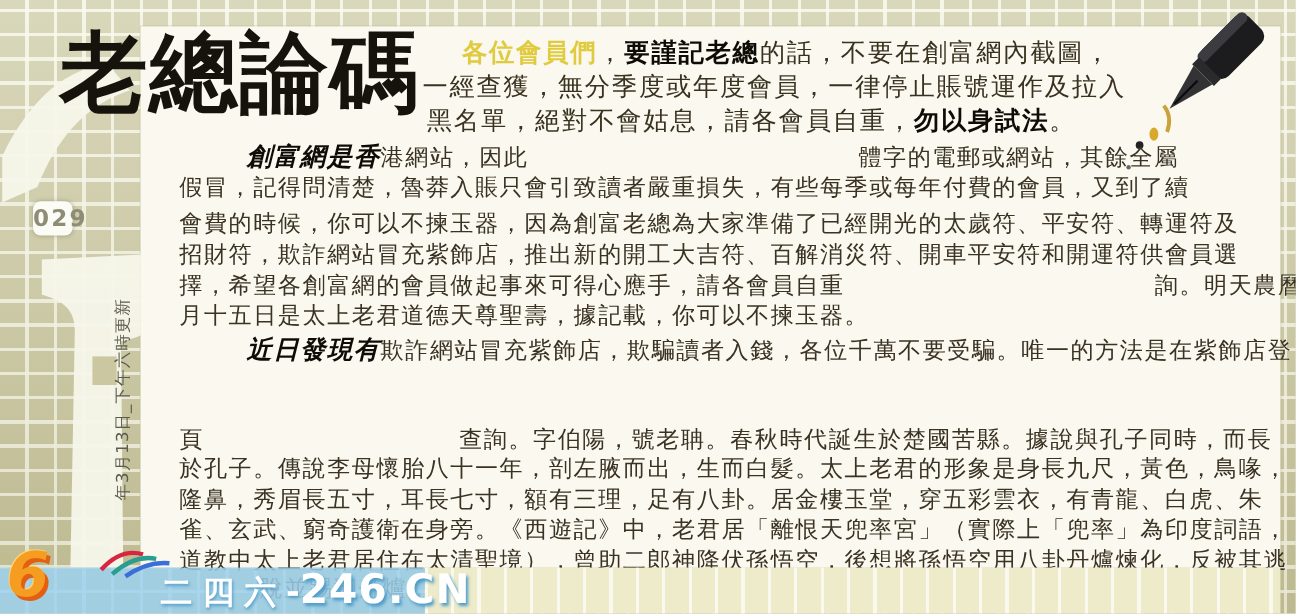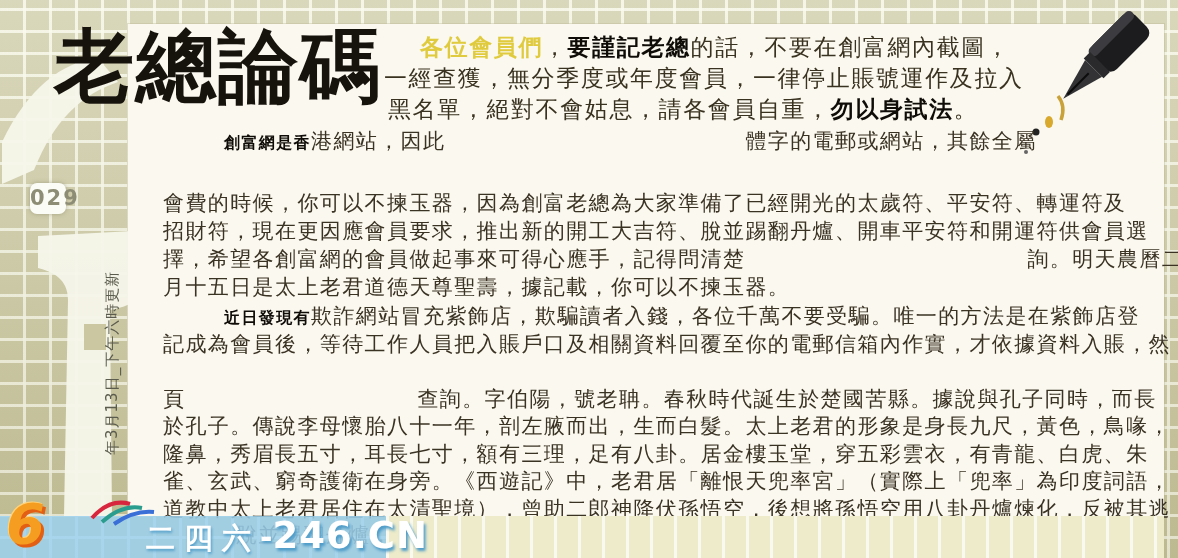--- a/index.html
+++ b/index.html
@@ -16,21 +16,21 @@
     box-shadow:0 0 0 1px rgba(180,178,140,.35);}
   #bottom-stripes{left:386px;top:516px;width:778px;height:42px;background:#edebc9;
     background-image:repeating-linear-gradient(90deg, rgba(255,255,255,.7) 0 3px, rgba(0,0,0,0) 3px 24px);}
   #page-title{left:54px;top:22px;font-family:"DejaVu Serif",serif;font-weight:800;
     font-size:80px;line-height:1.1;color:#16120c;letter-spacing:2px;white-space:nowrap;}
   .noticeline{white-space:nowrap;font-size:23px;letter-spacing:1.6px;color:#3a3220;
     font-family:"DejaVu Serif",serif;}
   .bodyline{white-space:nowrap;font-size:21px;letter-spacing:1.4px;color:#3a3223;
     font-family:"DejaVu Serif",serif;}
   .b{font-weight:900;color:#0f0c07;}
-  .lead{font-size:16px;}
+  .lead{font-size:23px;font-style:italic;}
   .yellow{color:#e0cb3e;font-weight:700;}
   .gap{display:inline-block;height:1px;}
   #issue-badge{left:30px;top:183px;width:36px;height:31px;background:#fcfcf6;border-radius:7px;
     text-align:left;line-height:31px;font-size:21px;font-weight:700;color:#8d8d75;letter-spacing:2px;
     box-shadow:0 0 4px rgba(120,120,90,.5);}
   #update-note{left:112px;top:455px;width:0;height:0;}
   #update-note span{display:block;white-space:nowrap;transform:translate(-50%,-50%) rotate(-90deg);
     font-size:15px;color:#5c5c4e;letter-spacing:1px;font-family:"DejaVu Sans",sans-serif;}
   #wm-band{left:0;top:516px;width:386px;height:42px;background:rgba(156,210,241,.84);}
   #wm-six{left:6px;top:496px;font-size:56px;font-weight:900;font-style:italic;color:#f59d20;
@@ -80,31 +80,31 @@
     <span class="yellow">各位會員們</span><span>，</span><span class="b">要謹記老總</span><span>的話，不要在創富網內截圖，</span>
   </div>
   <div class="abs noticeline" style="left:384px;top:63px">一經查獲，無分季度或年度會員，一律停止賬號運作及拉入</div>
   <div class="abs noticeline" style="left:388px;top:94px">
     <span>黑名單，絕對不會姑息，請各會員自重，</span><span class="b">勿以身試法</span><span>。</span>
   </div>
 
   <div class="abs bodyline" style="left:224px;top:127px">
     <span class="b lead">創富網是香</span><span>港網站，因此</span><span class="gap" style="width:300px"></span><span>體字的電郵或網站，其餘全屬</span>
   </div>
+  <div class="abs bodyline" style="left:163px;top:156px">假冒，記得問清楚，魯莽入賬只會引致讀者嚴重損失，有些每季或每年付費的會員，又到了續</div>
   <div class="abs bodyline" style="left:163px;top:189px">會費的時候，你可以不揀玉器，因為創富老總為大家準備了已經開光的太歲符、平安符、轉運符及</div>
-  <div class="abs bodyline" style="left:163px;top:217px">招財符，現在更因應會員要求，推出新的開工大吉符、脫並踢翻丹爐、開車平安符和開運符供會員選</div>
+  <div class="abs bodyline" style="left:163px;top:217px">招財符，欺詐網站冒充紫飾店，推出新的開工大吉符、百解消災符、開車平安符和開運符供會員選</div>
   <div class="abs bodyline" style="left:163px;top:245px">
-    <span>擇，希望各創富網的會員做起事來可得心應手，記得問清楚</span><span class="gap" style="width:282px"></span><span>詢。明天農曆二</span>
+    <span>擇，希望各創富網的會員做起事來可得心應手，請各會員自重</span><span class="gap" style="width:282px"></span><span>詢。明天農曆二</span>
   </div>
   <div class="abs bodyline" style="left:163px;top:273px">月十五日是太上老君道德天尊聖壽，據記載，你可以不揀玉器。</div>
 
   <div class="abs bodyline" style="left:224px;top:302px">
     <span class="b lead">近日發現有</span><span>欺詐網站冒充紫飾店，欺騙讀者入錢，各位千萬不要受騙。唯一的方法是在紫飾店登</span>
   </div>
-  <div class="abs bodyline" style="left:163px;top:330px">記成為會員後，等待工作人員把入賬戶口及相關資料回覆至你的電郵信箱內作實，才依據資料入賬，然</div>
   <div class="abs bodyline" style="left:163px;top:412px">於孔子。傳說李母懷胎八十一年，剖左腋而出，生而白髮。太上老君的形象是身長九尺，黃色，鳥喙，</div>
   <div class="abs bodyline" style="left:163px;top:385px">
     <span>頁</span><span class="gap" style="width:232px"></span><span>查詢。字伯陽，號老聃。春秋時代誕生於楚國苦縣。據說與孔子同時，而長</span>
   </div>
   <div class="abs bodyline" style="left:163px;top:440px">隆鼻，秀眉長五寸，耳長七寸，額有三理，足有八卦。居金樓玉堂，穿五彩雲衣，有青龍、白虎、朱</div>
   <div class="abs bodyline" style="left:163px;top:467px">雀、玄武、窮奇護衛在身旁。《西遊記》中，老君居「離恨天兜率宮」（實際上「兜率」為印度詞語，</div>
   <div class="abs bodyline" style="left:163px;top:495px">道教中太上老君居住在太清聖境），曾助二郎神降伏孫悟空，後想將孫悟空用八卦丹爐煉化，反被其逃</div>
   <div class="abs bodyline" style="left:236px;top:521px">脫並踢翻丹爐，爐磚化作「火焰山」。</div>
 
   <div id="bottom-stripes" class="abs"></div>

